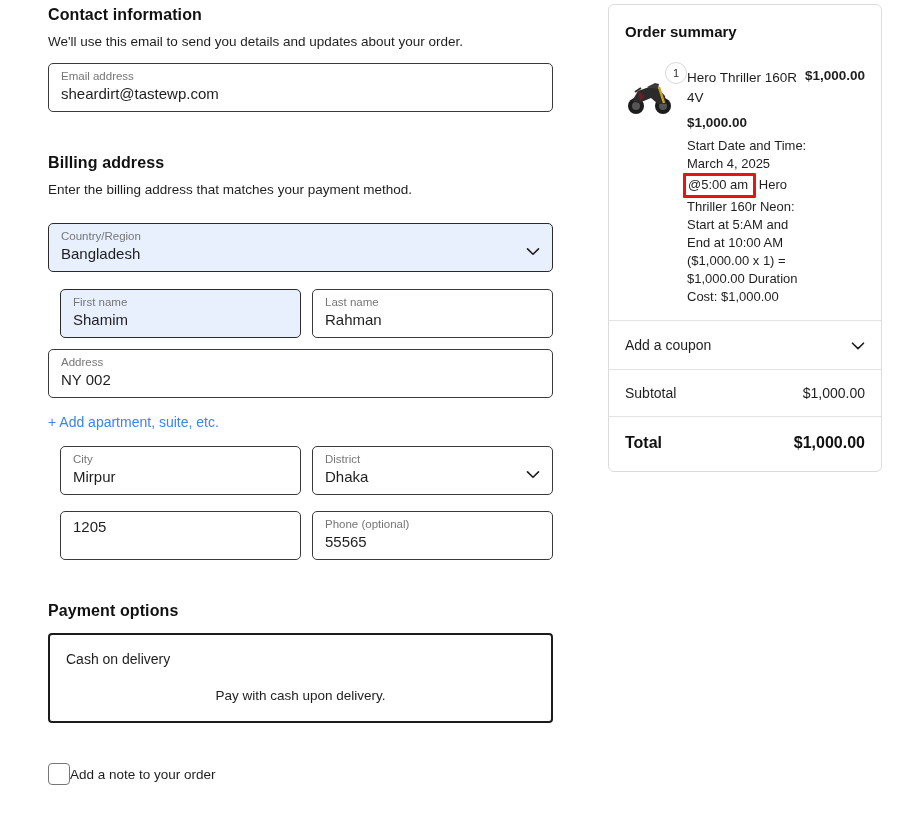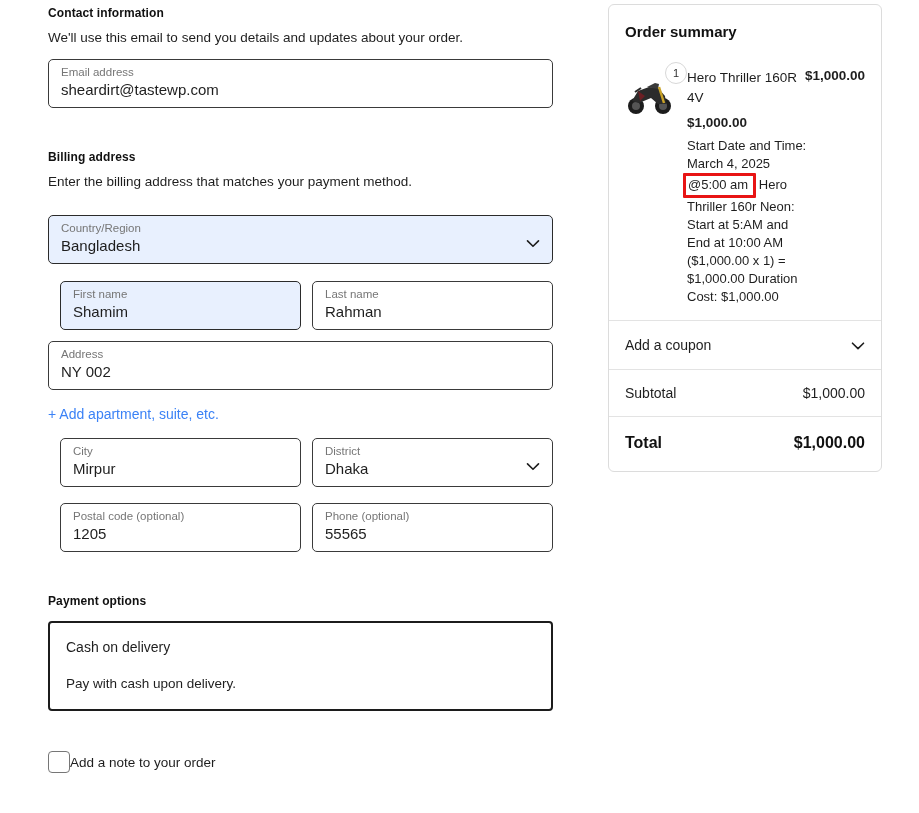--- a/index.html
+++ b/index.html
@@ -7,21 +7,21 @@
   body {
     width:919px; height:813px; overflow:hidden; position:relative;
     font-family:"Liberation Sans","DejaVu Sans",sans-serif;
     color:#1e1e1e;
   }
   .page { display:flex; align-items:flex-start; padding:6px 0 0 48px; }
   .main-col { width:505px; }
   .sidebar-col { width:274px; margin-left:55px; margin-top:-2px; }
 
   
-  .section-heading { font-size:12px; font-weight:700; color:#111; letter-spacing:.1px; }
+  .section-heading { font-size:16px; font-weight:700; color:#111; letter-spacing:.1px; }
   .section-desc { font-size:13.5px; color:#1e1e1e; margin-top:10px; }
 
   .field {
     border:1px solid #3a3a3a; border-radius:5px; background:#fff;
     padding:5px 12px 7px 12px; position:relative; min-height:44px;
   }
   .field.autofill { background:#e8f0fe; border-color:#2b2b2b; }
   .field-label { display:block; font-size:11.5px; color:#767676; line-height:15px; }
   .field-input {
     display:block; width:100%; border:none; outline:none; background:transparent;
@@ -43,21 +43,21 @@
   .add-apartment { margin-top:16px; font-size:14px; color:#3b82f6; display:inline-block; cursor:pointer; }
   .city-row { margin-top:15px; }
   .postal-row { margin-top:16px; }
 
   .payment-section { margin-top:42px; }
   .payment-box {
     margin-top:13px; border:2px solid #1c1c1c; border-radius:4px;
     padding:16px 16px 18px 16px;
   }
   .payment-method-title { font-size:14px; color:#1e1e1e; }
-  .payment-method-desc { font-size:13.5px; color:#1e1e1e; margin-top:21px; }
+  .payment-method-desc { font-size:13.5px; color:#1e1e1e; margin-top:21px;text-align:center; }
 
   .note-row { margin-top:40px; display:flex; align-items:center; gap:0; }
   .checkbox {
     width:22px; height:22px; border:1.5px solid #767676; border-radius:4px;
     background:#fff; flex:none; cursor:pointer;
   }
   .note-label { font-size:13.5px; color:#1e1e1e; }
 
   
   .summary-card {
@@ -163,21 +163,20 @@
           <span class="chevron">
             <svg width="14" height="8" viewBox="0 0 14 8">
                 <path d="M1.5 1.2 L7 6.6 L12.5 1.2" fill="none" stroke="#1e1e1e" stroke-width="1.6" stroke-linecap="round" stroke-linejoin="round"></path>
               </svg>
           </span>
         </div>
       </div>
 
       <div class="two-col postal-row">
         <div class="field">
-          <span class="field-label">Postal code (optional)</span>
           <input class="field-input" type="text" value="1205" style="">
         </div>
         <div class="field">
           <span class="field-label">Phone (optional)</span>
           <input class="field-input" type="text" value="55565" style="">
         </div>
       </div>
     </section>
 
     <section class="payment-section">

